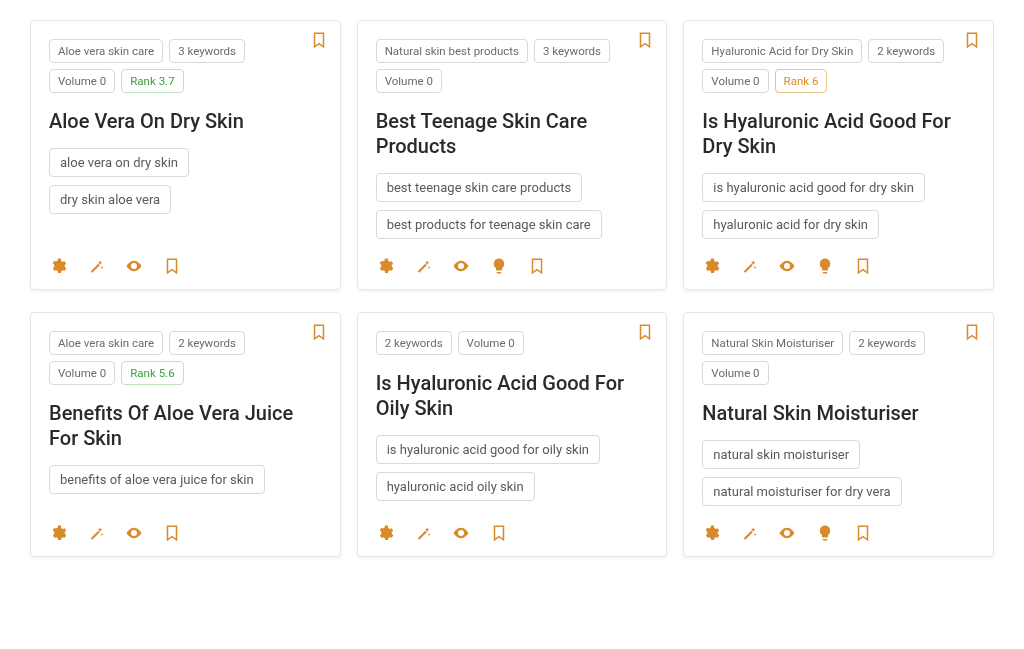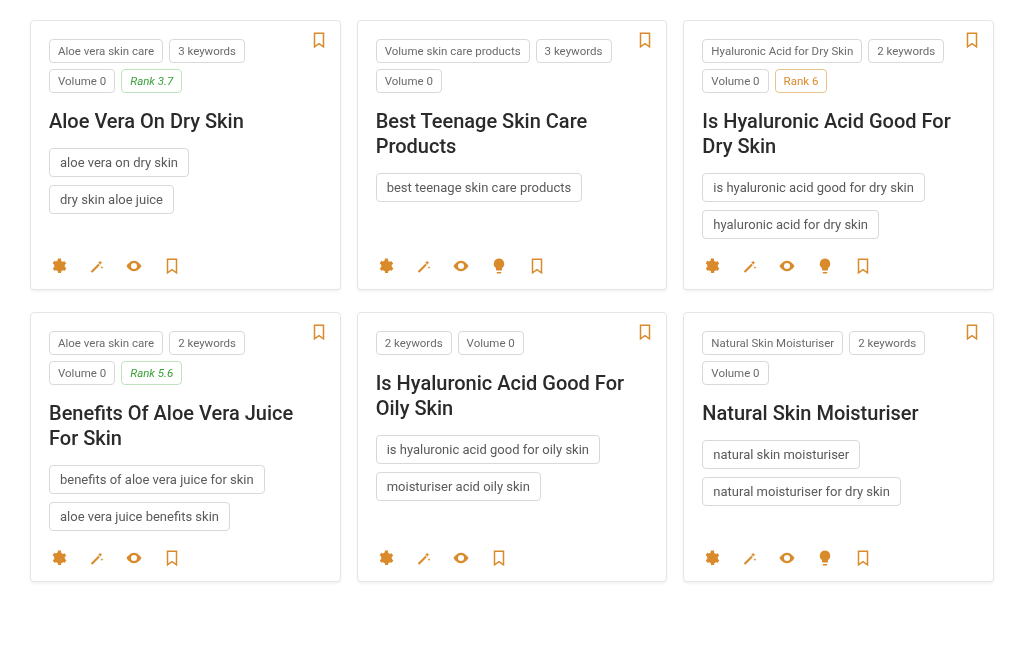--- a/index.html
+++ b/index.html
@@ -40,21 +40,21 @@
   .pill {
     border: 1px solid #d9d9d9;
     border-radius: 4px;
     padding: 3px 8px;
     font-size: 11.5px;
     color: #6b6b6b;
     background: #fff;
     line-height: 1.4;
     white-space: nowrap;
   }
-  .pill.rank-green { color: #3aa23a; border-color: #bfe3bf; font-style: italic; }
+  .pill.rank-green { color: #3aa23a; border-color: #bfe3bf; }
   .pill.rank-orange { color: #d98a2b; border-color: #e8c38a; }
   .title {
     font-size: 20px;
     font-weight: 500;
     color: #2a2a2a;
     line-height: 1.25;
     margin: 6px 0 14px 0;
   }
   .kw-list {
     display: flex;
@@ -99,60 +99,61 @@
       </div>
       <div class="meta-row">
         <span class="pill">Aloe vera skin care</span>
         <span class="pill">3 keywords</span>
         <span class="pill">Volume 0</span>
         <span class="pill rank-green">Rank 3.7</span>
       </div>
       <h2 class="title">Aloe Vera On Dry Skin</h2>
       <div class="kw-list">
         <span class="kw">aloe vera on dry skin</span>
-        <span class="kw">dry skin aloe juice</span>
-      </div>
-      <div class="actions">
-        <span class="icon">
-          <svg viewBox="0 0 24 24" width="18" height="18" fill="#d98a2b">
-            <path d="M12 8a4 4 0 100 8 4 4 0 000-8zm9 4a7.9 7.9 0 00-.1-1.3l2-1.6-2-3.5-2.4.9a8 8 0 00-2.2-1.3L15.9 2h-4l-.4 2.6a8 8 0 00-2.2 1.3l-2.4-.9-2 3.5 2 1.6A7.9 7.9 0 007 12c0 .4 0 .9.1 1.3l-2 1.6 2 3.5 2.4-.9a8 8 0 002.2 1.3l.4 2.6h4l.4-2.6a8 8 0 002.2-1.3l2.4.9 2-3.5-2-1.6c.1-.4.1-.9.1-1.3z"></path>
-          </svg>
-        </span>
-        <span class="icon">
-          <svg viewBox="0 0 24 24" width="18" height="18" fill="#d98a2b">
-            <path d="M5 19l10-10 2 2L7 21l-2-2zm12.5-14.5l1 2 2 1-2 1-1 2-1-2-2-1 2-1 1-2zM20 12l.7 1.5L22 14l-1.3.5L20 16l-.7-1.5L18 14l1.3-.5L20 12z"></path>
-          </svg>
-        </span>
-        <span class="icon">
-          <svg viewBox="0 0 24 24" width="20" height="20" fill="#d98a2b">
-            <path d="M12 5C6 5 2 12 2 12s4 7 10 7 10-7 10-7-4-7-10-7zm0 11a4 4 0 110-8 4 4 0 010 8z"></path>
-            <circle cx="12" cy="12" r="2" fill="#fff"></circle>
-          </svg>
-        </span>
-        <span class="icon">
-          <svg viewBox="0 0 24 24" width="18" height="18" fill="none" stroke="#d98a2b" stroke-width="2">
-            <path d="M6 3h12v18l-6-4-6 4V3z"></path>
-          </svg>
-        </span>
-      </div>
-    </div>
-    <div class="card">
-      <div class="bookmark-corner">
-        <svg viewBox="0 0 24 24" width="18" height="18" fill="none" stroke="#d98a2b" stroke-width="2">
-          <path d="M6 3h12v18l-6-4-6 4V3z"></path>
-        </svg>
-      </div>
-      <div class="meta-row">
-        <span class="pill">Volume skin care products</span>
+        <span class="kw">dry skin aloe vera</span>
+      </div>
+      <div class="actions">
+        <span class="icon">
+          <svg viewBox="0 0 24 24" width="18" height="18" fill="#d98a2b">
+            <path d="M12 8a4 4 0 100 8 4 4 0 000-8zm9 4a7.9 7.9 0 00-.1-1.3l2-1.6-2-3.5-2.4.9a8 8 0 00-2.2-1.3L15.9 2h-4l-.4 2.6a8 8 0 00-2.2 1.3l-2.4-.9-2 3.5 2 1.6A7.9 7.9 0 007 12c0 .4 0 .9.1 1.3l-2 1.6 2 3.5 2.4-.9a8 8 0 002.2 1.3l.4 2.6h4l.4-2.6a8 8 0 002.2-1.3l2.4.9 2-3.5-2-1.6c.1-.4.1-.9.1-1.3z"></path>
+          </svg>
+        </span>
+        <span class="icon">
+          <svg viewBox="0 0 24 24" width="18" height="18" fill="#d98a2b">
+            <path d="M5 19l10-10 2 2L7 21l-2-2zm12.5-14.5l1 2 2 1-2 1-1 2-1-2-2-1 2-1 1-2zM20 12l.7 1.5L22 14l-1.3.5L20 16l-.7-1.5L18 14l1.3-.5L20 12z"></path>
+          </svg>
+        </span>
+        <span class="icon">
+          <svg viewBox="0 0 24 24" width="20" height="20" fill="#d98a2b">
+            <path d="M12 5C6 5 2 12 2 12s4 7 10 7 10-7 10-7-4-7-10-7zm0 11a4 4 0 110-8 4 4 0 010 8z"></path>
+            <circle cx="12" cy="12" r="2" fill="#fff"></circle>
+          </svg>
+        </span>
+        <span class="icon">
+          <svg viewBox="0 0 24 24" width="18" height="18" fill="none" stroke="#d98a2b" stroke-width="2">
+            <path d="M6 3h12v18l-6-4-6 4V3z"></path>
+          </svg>
+        </span>
+      </div>
+    </div>
+    <div class="card">
+      <div class="bookmark-corner">
+        <svg viewBox="0 0 24 24" width="18" height="18" fill="none" stroke="#d98a2b" stroke-width="2">
+          <path d="M6 3h12v18l-6-4-6 4V3z"></path>
+        </svg>
+      </div>
+      <div class="meta-row">
+        <span class="pill">Natural skin best products</span>
         <span class="pill">3 keywords</span>
         <span class="pill">Volume 0</span>
       </div>
       <h2 class="title">Best Teenage Skin Care Products</h2>
       <div class="kw-list">
         <span class="kw">best teenage skin care products</span>
+        <span class="kw">best products for teenage skin care</span>
       </div>
       <div class="actions">
         <span class="icon">
           <svg viewBox="0 0 24 24" width="18" height="18" fill="#d98a2b">
             <path d="M12 8a4 4 0 100 8 4 4 0 000-8zm9 4a7.9 7.9 0 00-.1-1.3l2-1.6-2-3.5-2.4.9a8 8 0 00-2.2-1.3L15.9 2h-4l-.4 2.6a8 8 0 00-2.2 1.3l-2.4-.9-2 3.5 2 1.6A7.9 7.9 0 007 12c0 .4 0 .9.1 1.3l-2 1.6 2 3.5 2.4-.9a8 8 0 002.2 1.3l.4 2.6h4l.4-2.6a8 8 0 002.2-1.3l2.4.9 2-3.5-2-1.6c.1-.4.1-.9.1-1.3z"></path>
           </svg>
         </span>
         <span class="icon">
           <svg viewBox="0 0 24 24" width="18" height="18" fill="#d98a2b">
             <path d="M5 19l10-10 2 2L7 21l-2-2zm12.5-14.5l1 2 2 1-2 1-1 2-1-2-2-1 2-1 1-2zM20 12l.7 1.5L22 14l-1.3.5L20 16l-.7-1.5L18 14l1.3-.5L20 12z"></path>
@@ -230,21 +231,20 @@
       </div>
       <div class="meta-row">
         <span class="pill">Aloe vera skin care</span>
         <span class="pill">2 keywords</span>
         <span class="pill">Volume 0</span>
         <span class="pill rank-green">Rank 5.6</span>
       </div>
       <h2 class="title">Benefits Of Aloe Vera Juice For Skin</h2>
       <div class="kw-list">
         <span class="kw">benefits of aloe vera juice for skin</span>
-        <span class="kw">aloe vera juice benefits skin</span>
       </div>
       <div class="actions">
         <span class="icon">
           <svg viewBox="0 0 24 24" width="18" height="18" fill="#d98a2b">
             <path d="M12 8a4 4 0 100 8 4 4 0 000-8zm9 4a7.9 7.9 0 00-.1-1.3l2-1.6-2-3.5-2.4.9a8 8 0 00-2.2-1.3L15.9 2h-4l-.4 2.6a8 8 0 00-2.2 1.3l-2.4-.9-2 3.5 2 1.6A7.9 7.9 0 007 12c0 .4 0 .9.1 1.3l-2 1.6 2 3.5 2.4-.9a8 8 0 002.2 1.3l.4 2.6h4l.4-2.6a8 8 0 002.2-1.3l2.4.9 2-3.5-2-1.6c.1-.4.1-.9.1-1.3z"></path>
           </svg>
         </span>
         <span class="icon">
           <svg viewBox="0 0 24 24" width="18" height="18" fill="#d98a2b">
             <path d="M5 19l10-10 2 2L7 21l-2-2zm12.5-14.5l1 2 2 1-2 1-1 2-1-2-2-1 2-1 1-2zM20 12l.7 1.5L22 14l-1.3.5L20 16l-.7-1.5L18 14l1.3-.5L20 12z"></path>
@@ -269,21 +269,21 @@
           <path d="M6 3h12v18l-6-4-6 4V3z"></path>
         </svg>
       </div>
       <div class="meta-row">
         <span class="pill">2 keywords</span>
         <span class="pill">Volume 0</span>
       </div>
       <h2 class="title">Is Hyaluronic Acid Good For Oily Skin</h2>
       <div class="kw-list">
         <span class="kw">is hyaluronic acid good for oily skin</span>
-        <span class="kw">moisturiser acid oily skin</span>
+        <span class="kw">hyaluronic acid oily skin</span>
       </div>
       <div class="actions">
         <span class="icon">
           <svg viewBox="0 0 24 24" width="18" height="18" fill="#d98a2b">
             <path d="M12 8a4 4 0 100 8 4 4 0 000-8zm9 4a7.9 7.9 0 00-.1-1.3l2-1.6-2-3.5-2.4.9a8 8 0 00-2.2-1.3L15.9 2h-4l-.4 2.6a8 8 0 00-2.2 1.3l-2.4-.9-2 3.5 2 1.6A7.9 7.9 0 007 12c0 .4 0 .9.1 1.3l-2 1.6 2 3.5 2.4-.9a8 8 0 002.2 1.3l.4 2.6h4l.4-2.6a8 8 0 002.2-1.3l2.4.9 2-3.5-2-1.6c.1-.4.1-.9.1-1.3z"></path>
           </svg>
         </span>
         <span class="icon">
           <svg viewBox="0 0 24 24" width="18" height="18" fill="#d98a2b">
             <path d="M5 19l10-10 2 2L7 21l-2-2zm12.5-14.5l1 2 2 1-2 1-1 2-1-2-2-1 2-1 1-2zM20 12l.7 1.5L22 14l-1.3.5L20 16l-.7-1.5L18 14l1.3-.5L20 12z"></path>
@@ -309,21 +309,21 @@
         </svg>
       </div>
       <div class="meta-row">
         <span class="pill">Natural Skin Moisturiser</span>
         <span class="pill">2 keywords</span>
         <span class="pill">Volume 0</span>
       </div>
       <h2 class="title">Natural Skin Moisturiser</h2>
       <div class="kw-list">
         <span class="kw">natural skin moisturiser</span>
-        <span class="kw">natural moisturiser for dry skin</span>
+        <span class="kw">natural moisturiser for dry vera</span>
       </div>
       <div class="actions">
         <span class="icon">
           <svg viewBox="0 0 24 24" width="18" height="18" fill="#d98a2b">
             <path d="M12 8a4 4 0 100 8 4 4 0 000-8zm9 4a7.9 7.9 0 00-.1-1.3l2-1.6-2-3.5-2.4.9a8 8 0 00-2.2-1.3L15.9 2h-4l-.4 2.6a8 8 0 00-2.2 1.3l-2.4-.9-2 3.5 2 1.6A7.9 7.9 0 007 12c0 .4 0 .9.1 1.3l-2 1.6 2 3.5 2.4-.9a8 8 0 002.2 1.3l.4 2.6h4l.4-2.6a8 8 0 002.2-1.3l2.4.9 2-3.5-2-1.6c.1-.4.1-.9.1-1.3z"></path>
           </svg>
         </span>
         <span class="icon">
           <svg viewBox="0 0 24 24" width="18" height="18" fill="#d98a2b">
             <path d="M5 19l10-10 2 2L7 21l-2-2zm12.5-14.5l1 2 2 1-2 1-1 2-1-2-2-1 2-1 1-2zM20 12l.7 1.5L22 14l-1.3.5L20 16l-.7-1.5L18 14l1.3-.5L20 12z"></path>

